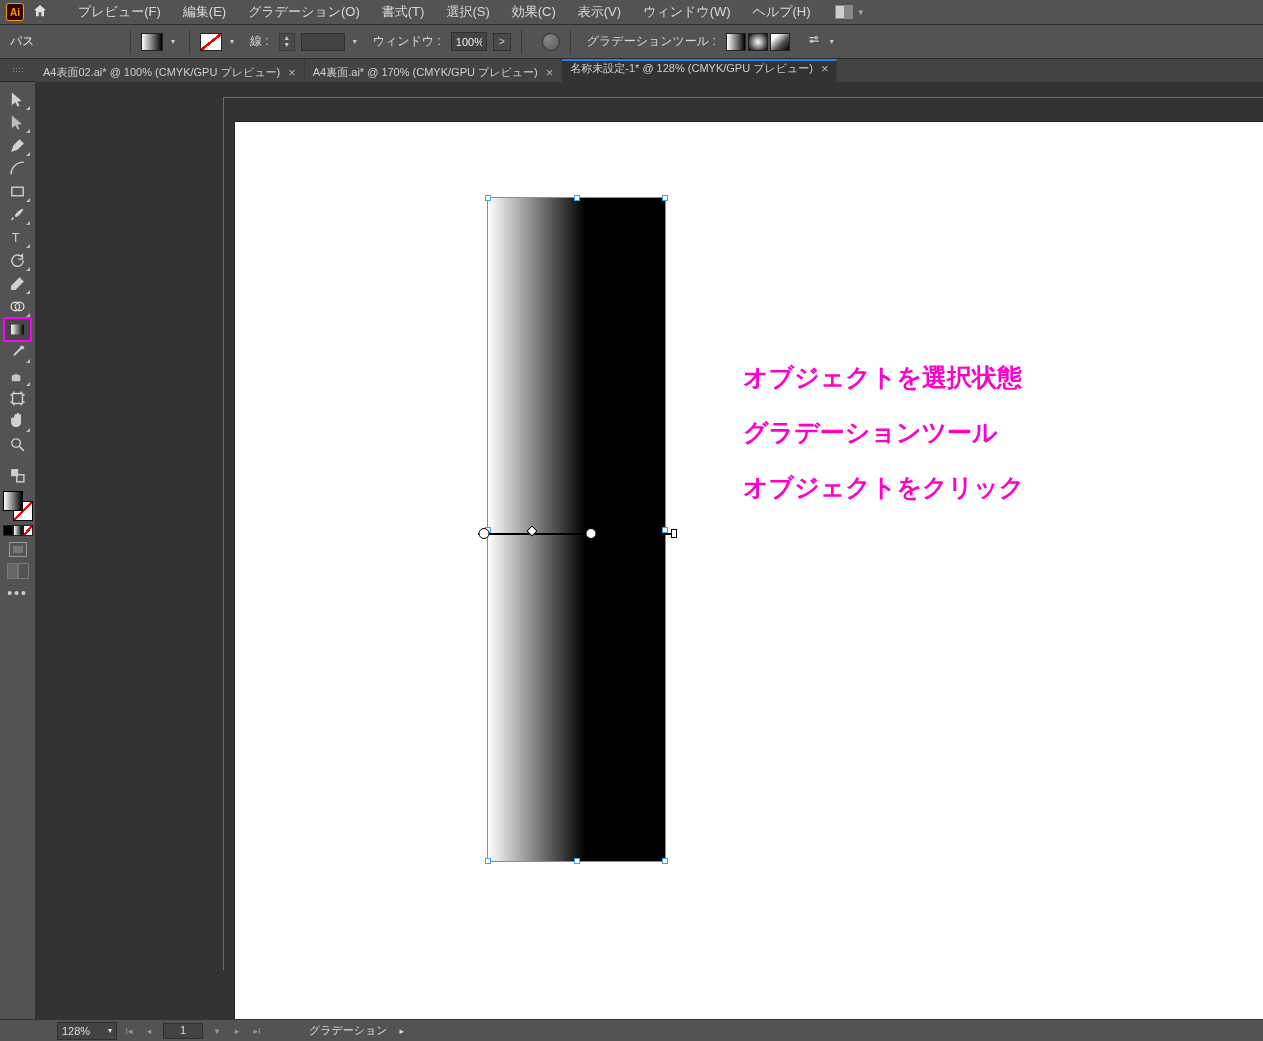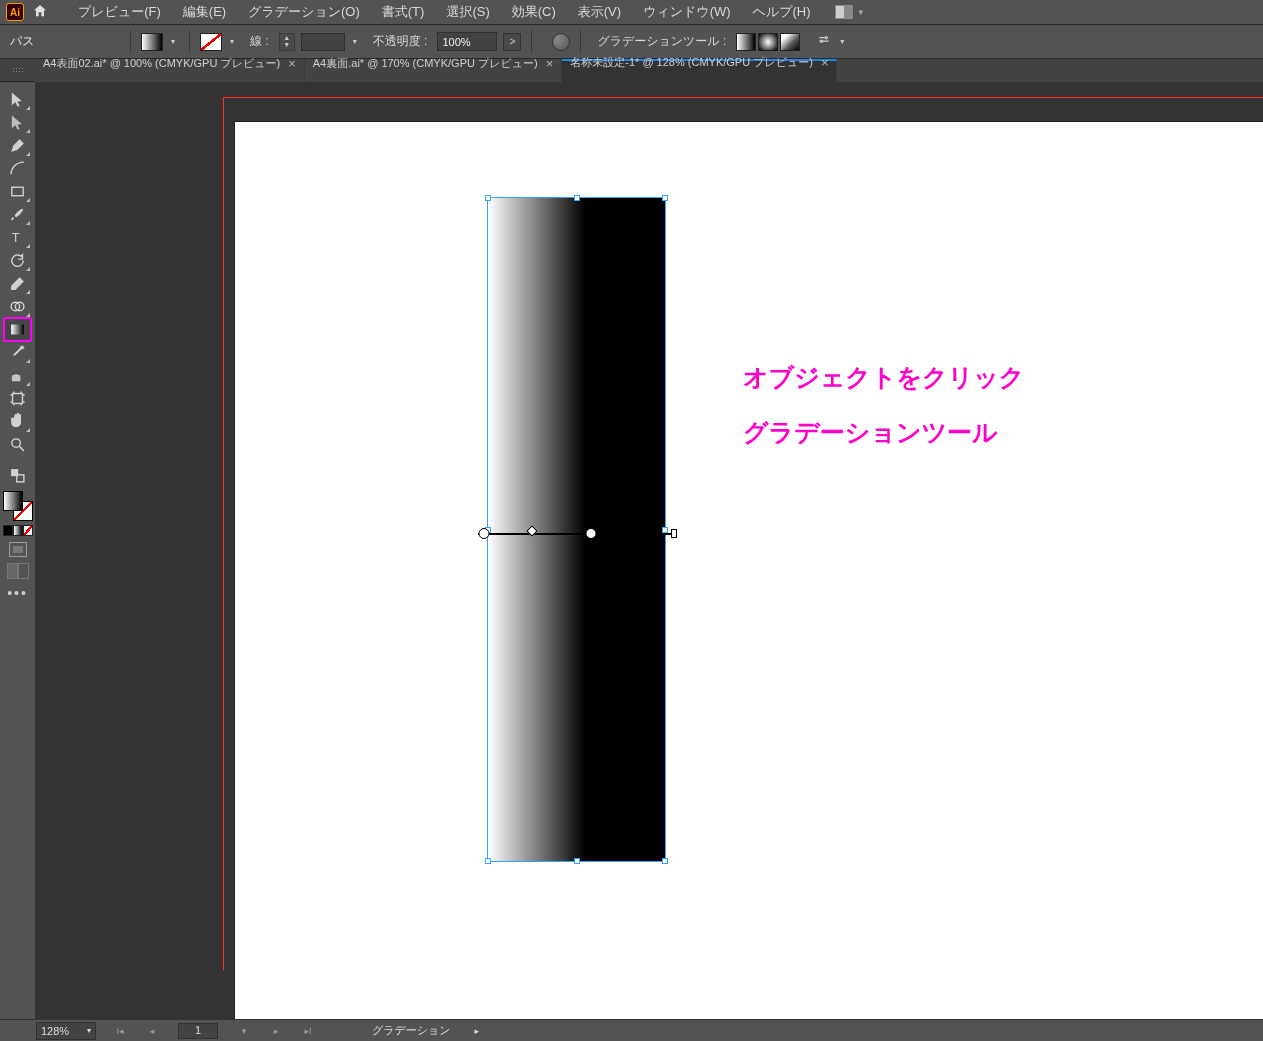--- a/index.html
+++ b/index.html
@@ -20,36 +20,36 @@
   .controlbar .sep { width: 1px; height: 24px; background: #3b3b3b; margin: 0 4px; }
   .swatch { width: 22px; height: 18px; border: 1px solid #222; position: relative; display: inline-block; }
   .swatch.grad { background: linear-gradient(to right, #fff, #000); }
   .swatch.none { background: #fff; }
   .swatch.none::after { content:""; position:absolute; left:0; top:0; right:0; bottom:0; background: linear-gradient(to top left, transparent 45%, #e00 45%, #e00 55%, transparent 55%); }
   .mini-drop { font-size: 8px; color: #ccc; margin: 0 4px 0 2px; cursor: pointer; }
   .label { font-size: 12px; margin-left: 6px; margin-right: 4px; }
   .stepper { width: 16px; height: 18px; border: 1px solid #3a3a3a; background: #4a4a4a; display: inline-flex; flex-direction: column; justify-content: space-between; align-items: center; font-size: 7px; color: #ccc; line-height: 0.6; padding: 2px 0; cursor: pointer; }
   .ctrl-input { height: 19px; background: #434343; border: 1px solid #303030; color: #eee; font-size: 11px; padding: 0 4px; }
   .stroke-preview { width: 44px; height: 18px; background: #434343; border: 1px solid #303030; }
-  .opacity-input { width: 60px; }
+  .opacity-input { width: 36px; }
   .arrow-btn { width: 18px; height: 18px; background: #4a4a4a; border: 1px solid #333; font-size: 10px; color: #ccc; display: flex; align-items:center; justify-content:center; cursor:pointer; }
   .globe-icon { width: 18px; height: 18px; border-radius: 50%; background: radial-gradient(circle at 30% 30%, #888, #555); border: 1px solid #333; margin-left: 10px; }
   .grad-swatch-group { display: flex; gap: 2px; }
   .gs { width: 20px; height: 18px; border: 1px solid #222; cursor: pointer; }
   .gs.linear { background: linear-gradient(to right, #fff, #000); }
   .gs.radial { background: radial-gradient(circle, #fff, #000); }
   .gs.freeform { background: linear-gradient(135deg, #fff 20%, #555 60%, #000); }
   .chain-icon, .menu-lines { font-size: 14px; color: #ccc; margin-left: 10px; cursor: pointer; }
 
   
   .tabrow-wrapper { height: 23px; background: #434343; border-bottom: 1px solid #262626; display: flex; }
   .left-tab-col { width: 35px; background: #434343; display: flex; align-items: center; justify-content: center; }
   .tab-grip { width: 12px; height: 6px; background-image: radial-gradient(#888 1px, transparent 1px); background-size: 3px 3px; }
   .tabrow { display: flex; align-items: stretch; height: 23px; background: #434343; flex: 1; }
-  .doc-tab { display: flex; align-items: flex-end; padding: 12px 8px; font-size: 11px; color: #cfcfcf; border-right: 1px solid #383838; cursor: pointer; gap: 8px; white-space: nowrap; }
+  .doc-tab { display: flex; align-items: flex-start; padding: 6px 8px; font-size: 11px; color: #cfcfcf; border-right: 1px solid #383838; cursor: pointer; gap: 8px; white-space: nowrap; }
   .doc-tab.active { background: #333333; border-top: 2px solid #2680eb; padding-top: 0; }
   .doc-tab .close { font-size: 13px; color: #b5b5b5; cursor: pointer; }
 
   
   .main { flex: 1; display: flex; min-height: 0; }
   .toolbar { width: 35px; background: #535353; display: flex; flex-direction: column; align-items: center; padding-top: 6px; gap: 0; }
   .tool { width: 27px; height: 23px; display: flex; align-items: center; justify-content: center; font-size: 14px; color: #d0d0d0; position: relative; cursor: pointer; }
   .tool.selected { outline: 2px solid #ff00ff; outline-offset: -1px; background: #464646; border-radius: 2px; }
   .tool .corner { position: absolute; right: 1px; bottom: 1px; width: 0; height: 0; border-left: 4px solid transparent; border-bottom: 4px solid #bbb; }
   .tool svg { width: 17px; height: 17px; }
@@ -90,21 +90,21 @@
   .grad-stop { position: absolute; top: 0; width: 11px; height: 11px; border-radius: 50%; background: #fff; border: 1.5px solid #000; transform: translateX(-50%); cursor: pointer; }
   .grad-start { left: 6px; }
   .grad-mid { position: absolute; top: -1px; left: 50px; width: 8px; height: 8px; background: #fff; border: 1.5px solid #000; transform: rotate(45deg); cursor: pointer; }
   .grad-end { left: 113px; }
   .grad-term { position: absolute; right: -2px; top: 1px; width: 6px; height: 9px; background: #fff; border: 1.5px solid #000; }
 
   .annotation-text { position: absolute; left: 708px; top: 268px; }
   .annotation-text p { color: #ff00cc; font-size: 25px; font-weight: bold; line-height: 2.2; white-space: nowrap; }
 
   
-  .statusbar { height: 22px; background: #535353; display: flex; align-items: center; font-size: 11px; color: #ddd; border-top: 1px solid #333; padding-left: 36px; gap: 16px; }
+  .statusbar { height: 22px; background: #535353; display: flex; align-items: center; font-size: 11px; color: #ddd; border-top: 1px solid #333; padding-left: 57px; gap: 4px; }
   .statusbar .zoom { width: 60px; height: 18px; background: #434343; border: 1px solid #303030; display: flex; align-items: center; justify-content: space-between; padding: 0 4px; cursor: pointer; }
   .statusbar .nav-btn { width: 16px; height: 16px; display: flex; align-items: center; justify-content: center; font-size: 9px; color: #999; cursor: pointer; }
   .statusbar .page-input { width: 40px; height: 16px; background: #434343; border: 1px solid #303030; text-align: center; margin: 0 2px; cursor: pointer; }
   .statusbar .tool-name { margin-left: 40px; }
   .statusbar .tri { margin-left: 8px; font-size: 9px; cursor: pointer; }
 </style>
 </head>
 <body>
 
 <div class="app">
@@ -137,21 +137,21 @@
     <div class="sep"></div>
     <span class="swatch none"></span>
     <span class="mini-drop">▾</span>
     <span class="label">線 :</span>
     <span class="stepper">
         <span>▲</span>
         <span>▼</span>
       </span>
     <span class="stroke-preview"></span>
     <span class="mini-drop">▾</span>
-    <span class="label">不透明度 :</span>
+    <span class="label">ウィンドウ :</span>
     <input class="ctrl-input opacity-input" value="100%" style="">
     <span class="arrow-btn">&gt;</span>
     <div class="sep"></div>
     <div class="globe-icon"></div>
     <div class="sep"></div>
     <span class="label">グラデーションツール :</span>
     <div class="grad-swatch-group">
       <div class="gs linear"></div>
       <div class="gs radial"></div>
       <div class="gs freeform"></div>
@@ -333,22 +333,23 @@
 
       <div class="grad-annot">
         <div class="grad-line"></div>
         <div class="grad-stop grad-start"></div>
         <div class="grad-mid"></div>
         <div class="grad-stop grad-end"></div>
         <div class="grad-term"></div>
       </div>
 
       <div class="annotation-text">
+        <p>オブジェクトを選択状態</p>
+        <p>グラデーションツール</p>
         <p>オブジェクトをクリック</p>
-        <p>グラデーションツール</p>
       </div>
     </div>
   </div>
 
   <div class="statusbar">
     <div class="zoom">
       <span>128%</span>
       <span style="font-size:8px;">▾</span>
     </div>
     <div class="nav-btn">I◂</div>

